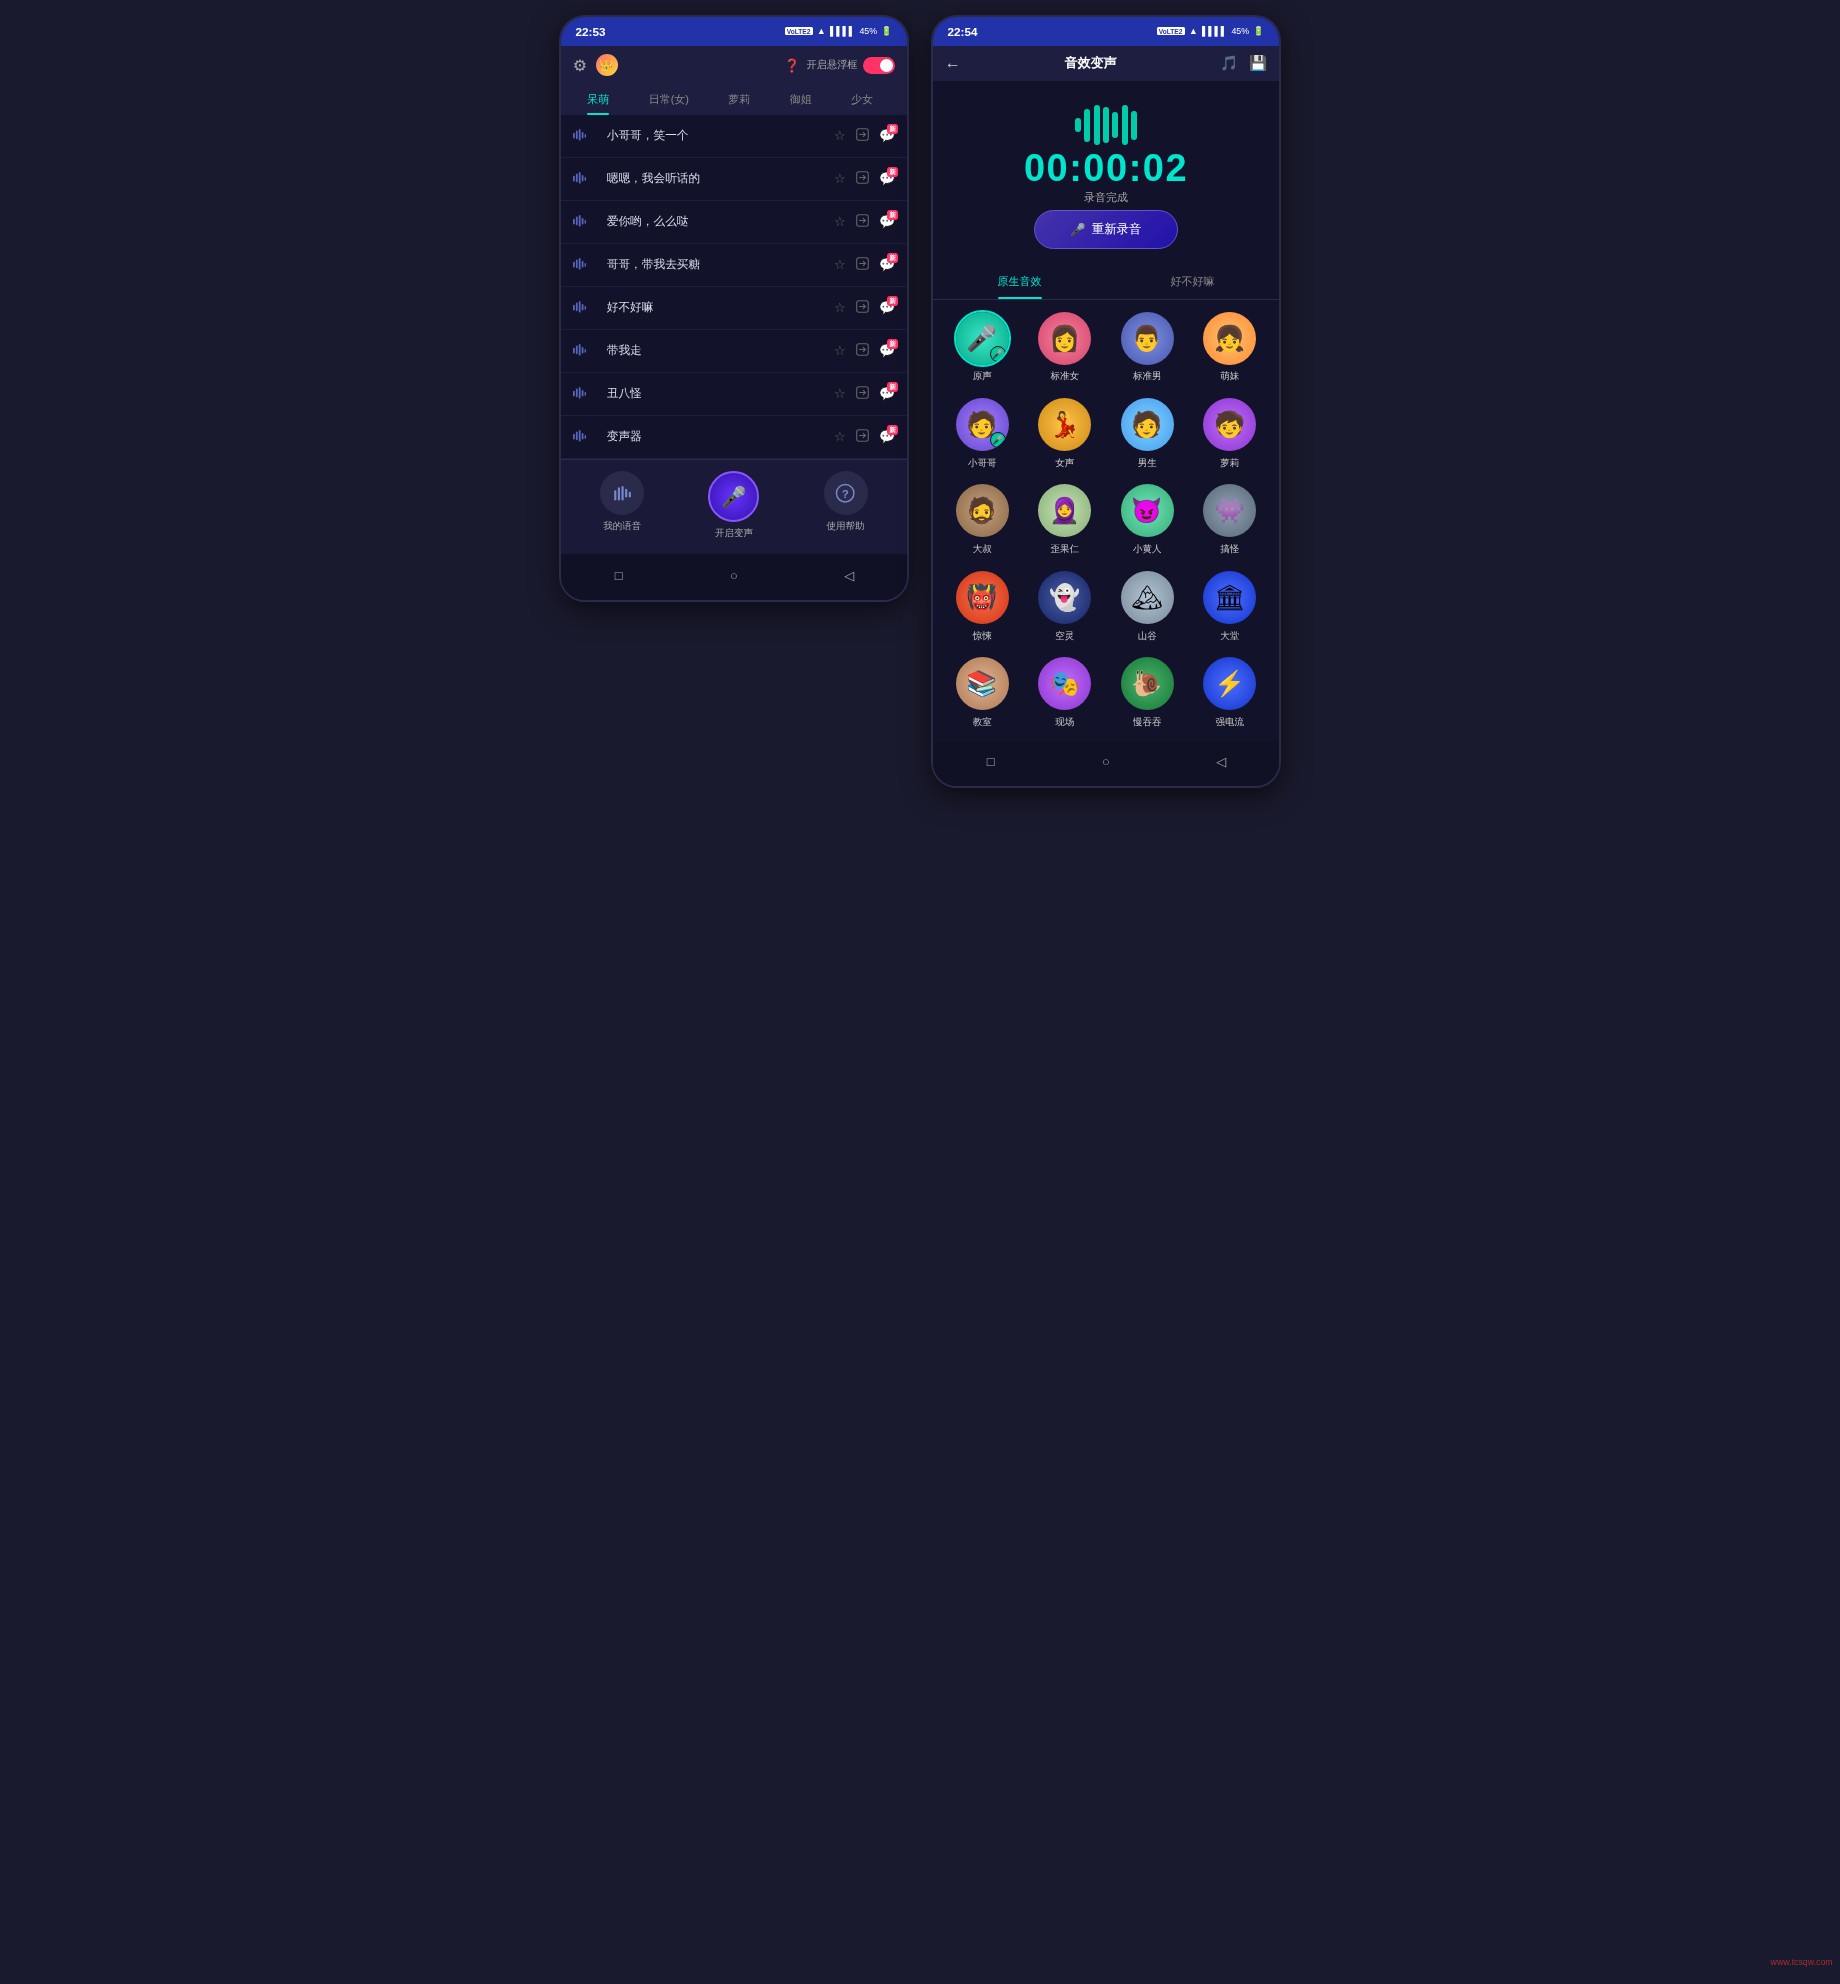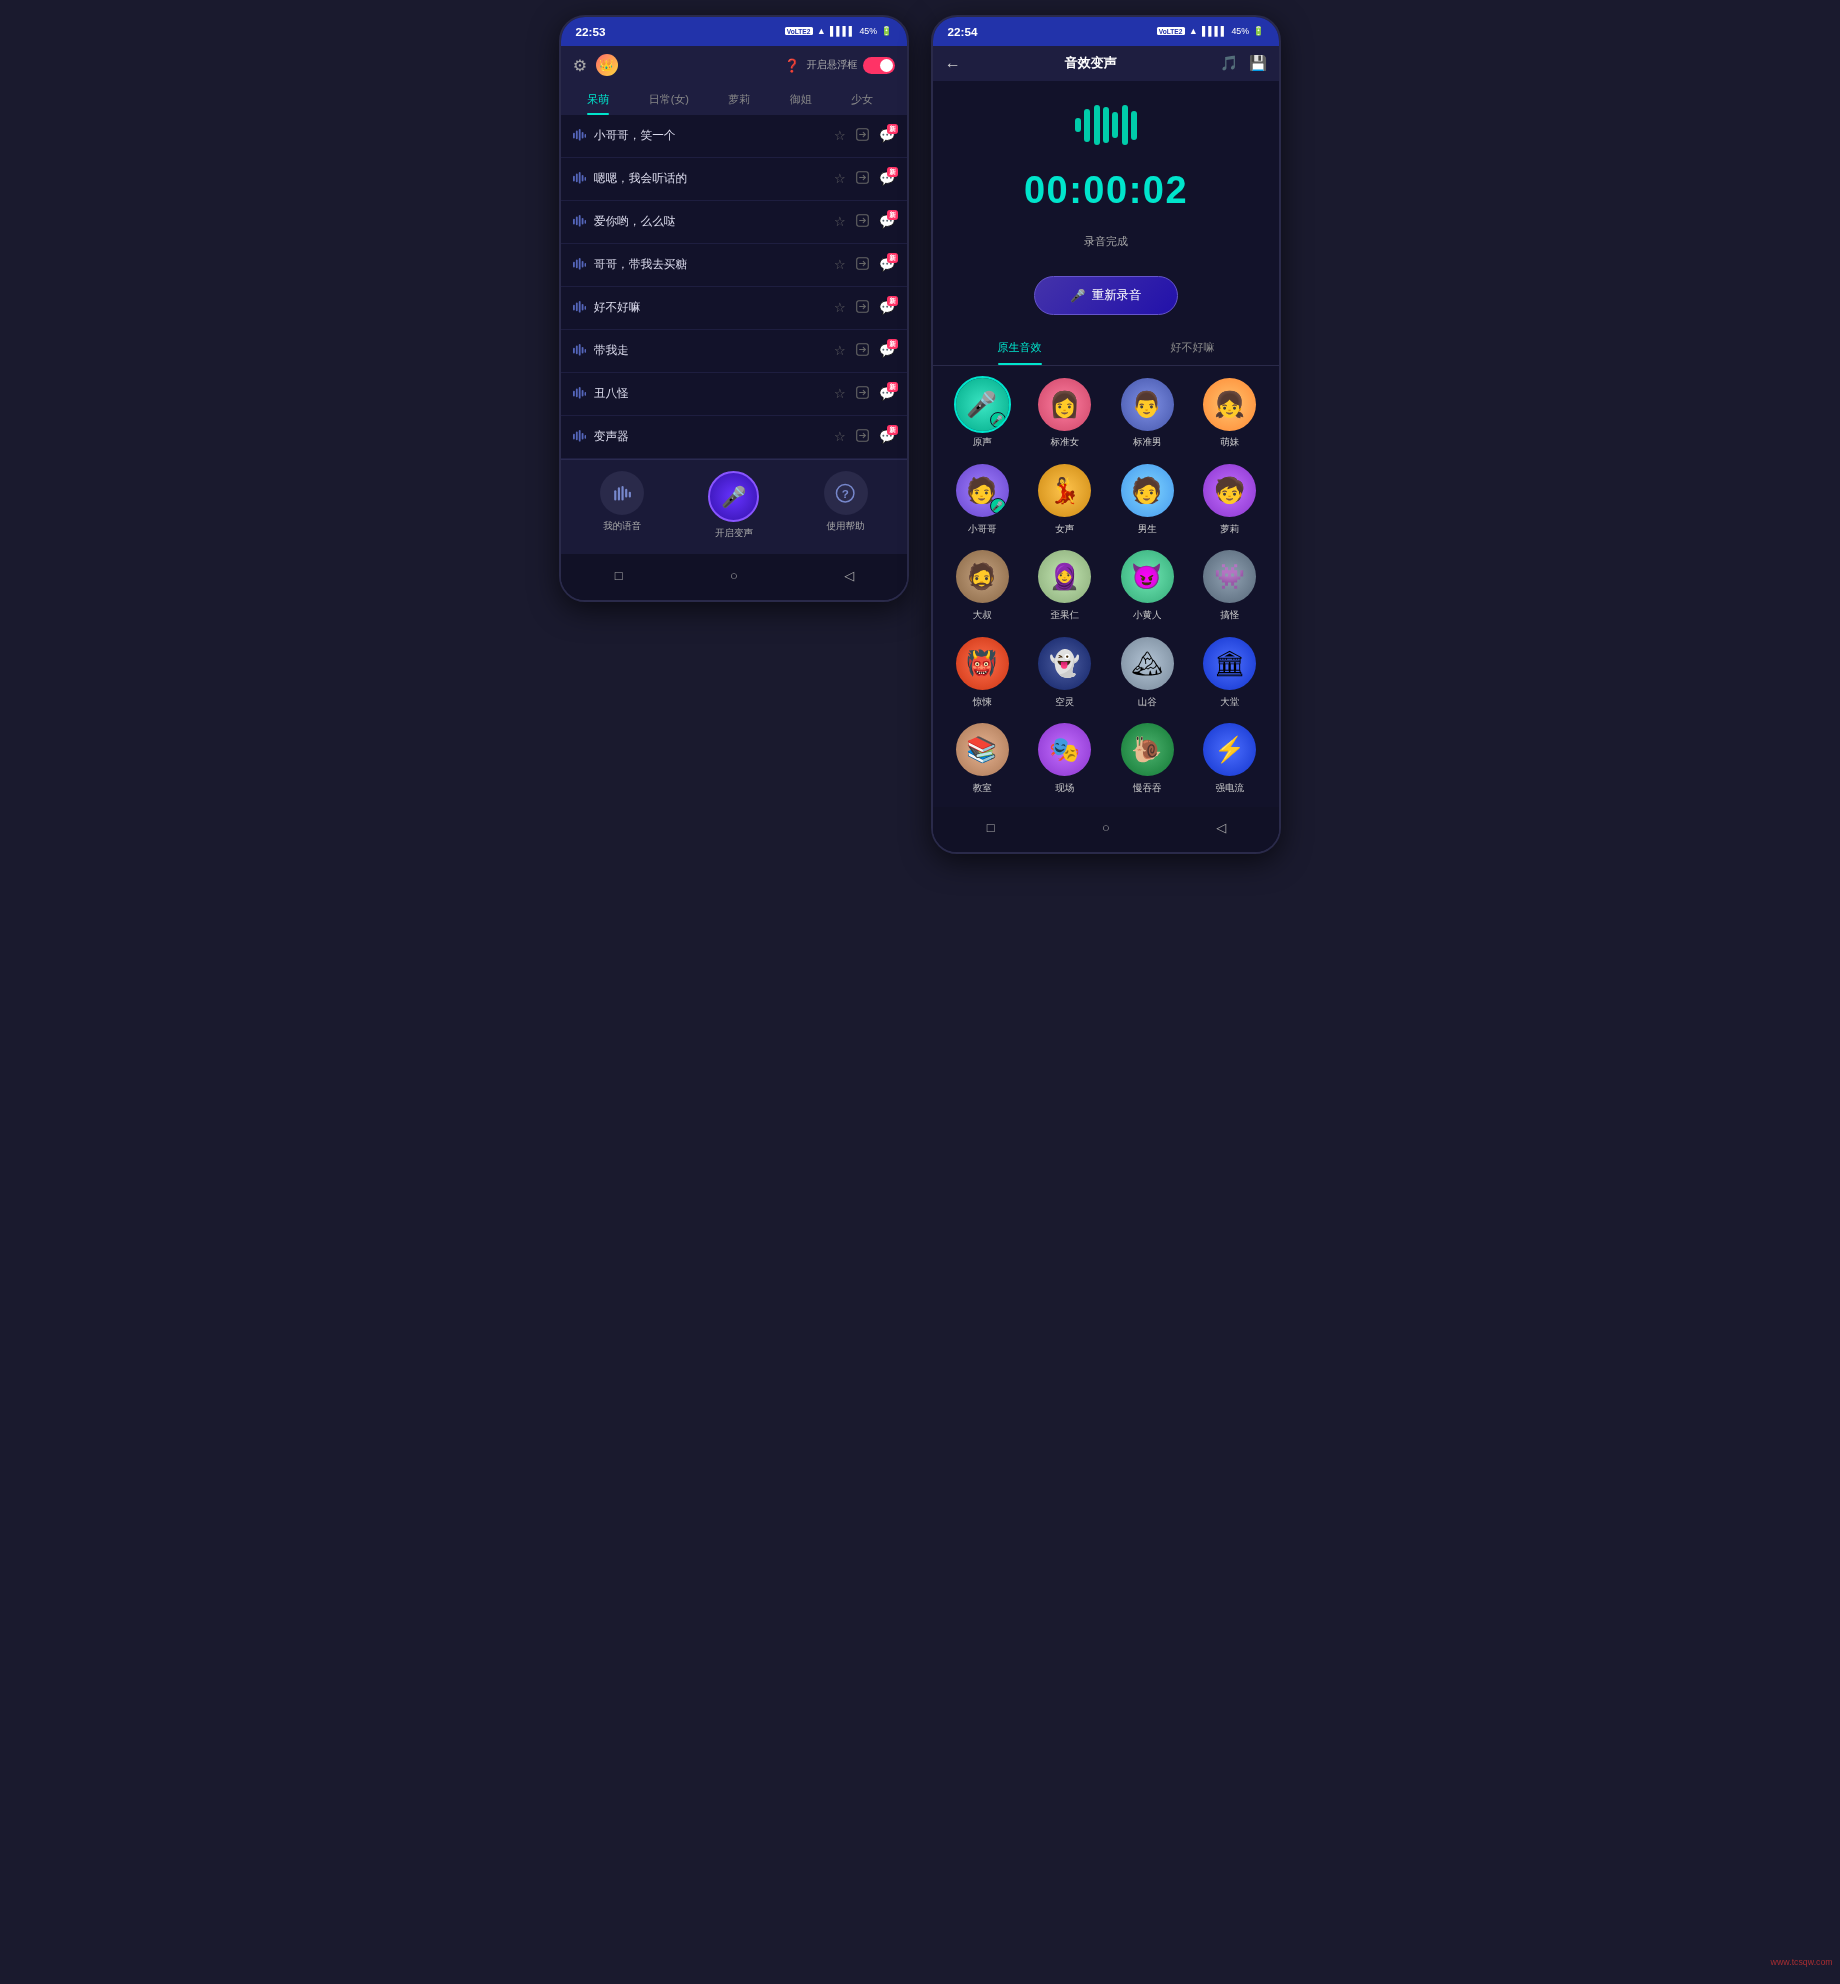--- a/index.html
+++ b/index.html
@@ -155,21 +155,21 @@
     .song-list {
       flex: 1;
       overflow-y: auto;
       padding: 0;
     }
     .song-item {
       display: flex;
       align-items: center;
       padding: 13px 11.7px;
       border-bottom: 0.7px solid #1e1e40;
-      gap: 8px;
+      gap: 21px;
     }
     .waveform-icon {
       color: #5566bb;
       font-size: 11.7px;
       flex-shrink: 0;
     }
     .song-name {
       flex: 1;
       color: #dde;
       font-size: 11.7px;
@@ -284,21 +284,21 @@
       font-size: 14.6px;
     }
 
     
     .recording-area {
       background: #12122a;
       padding: 22px 14.6px 14.6px;
       display: flex;
       flex-direction: column;
       align-items: center;
-      gap: 22px;
+      gap: 0;
     }
     .waveform-display {
       display: flex;
       align-items: center;
       gap: 3.6px;
       height: 44px;
     }
     .wave-bar {
       width: 5.8px;
       background: #00ccaa;

